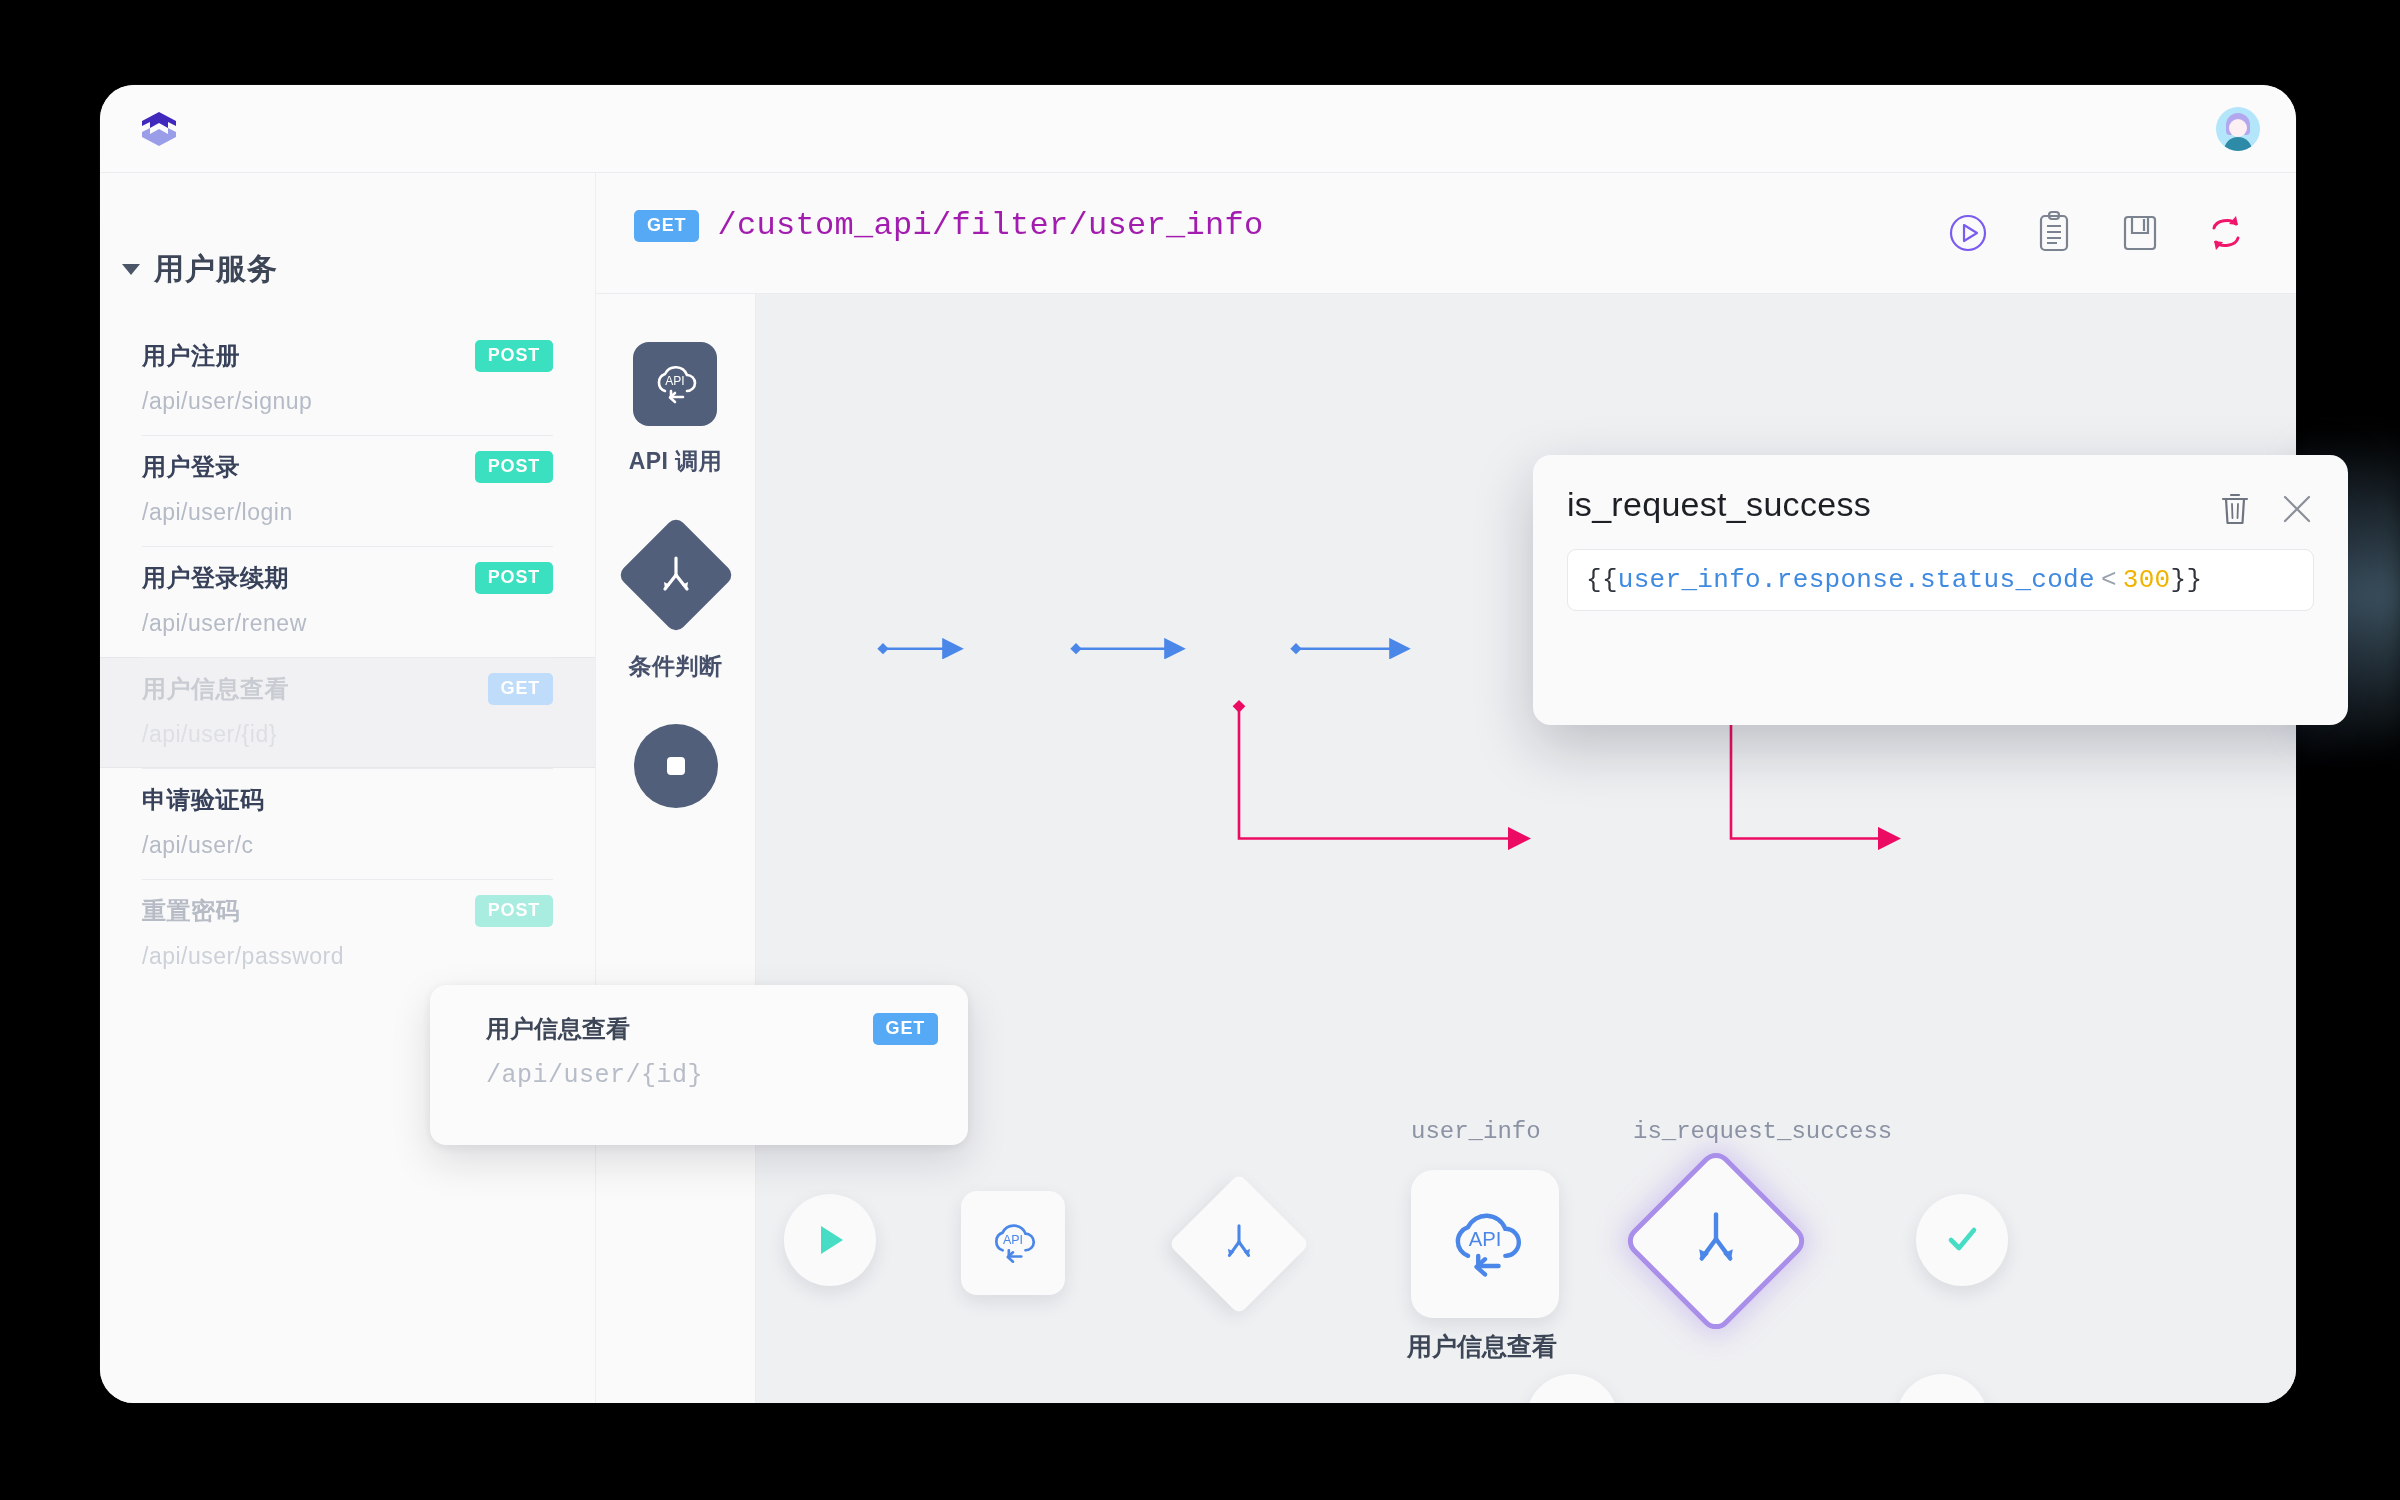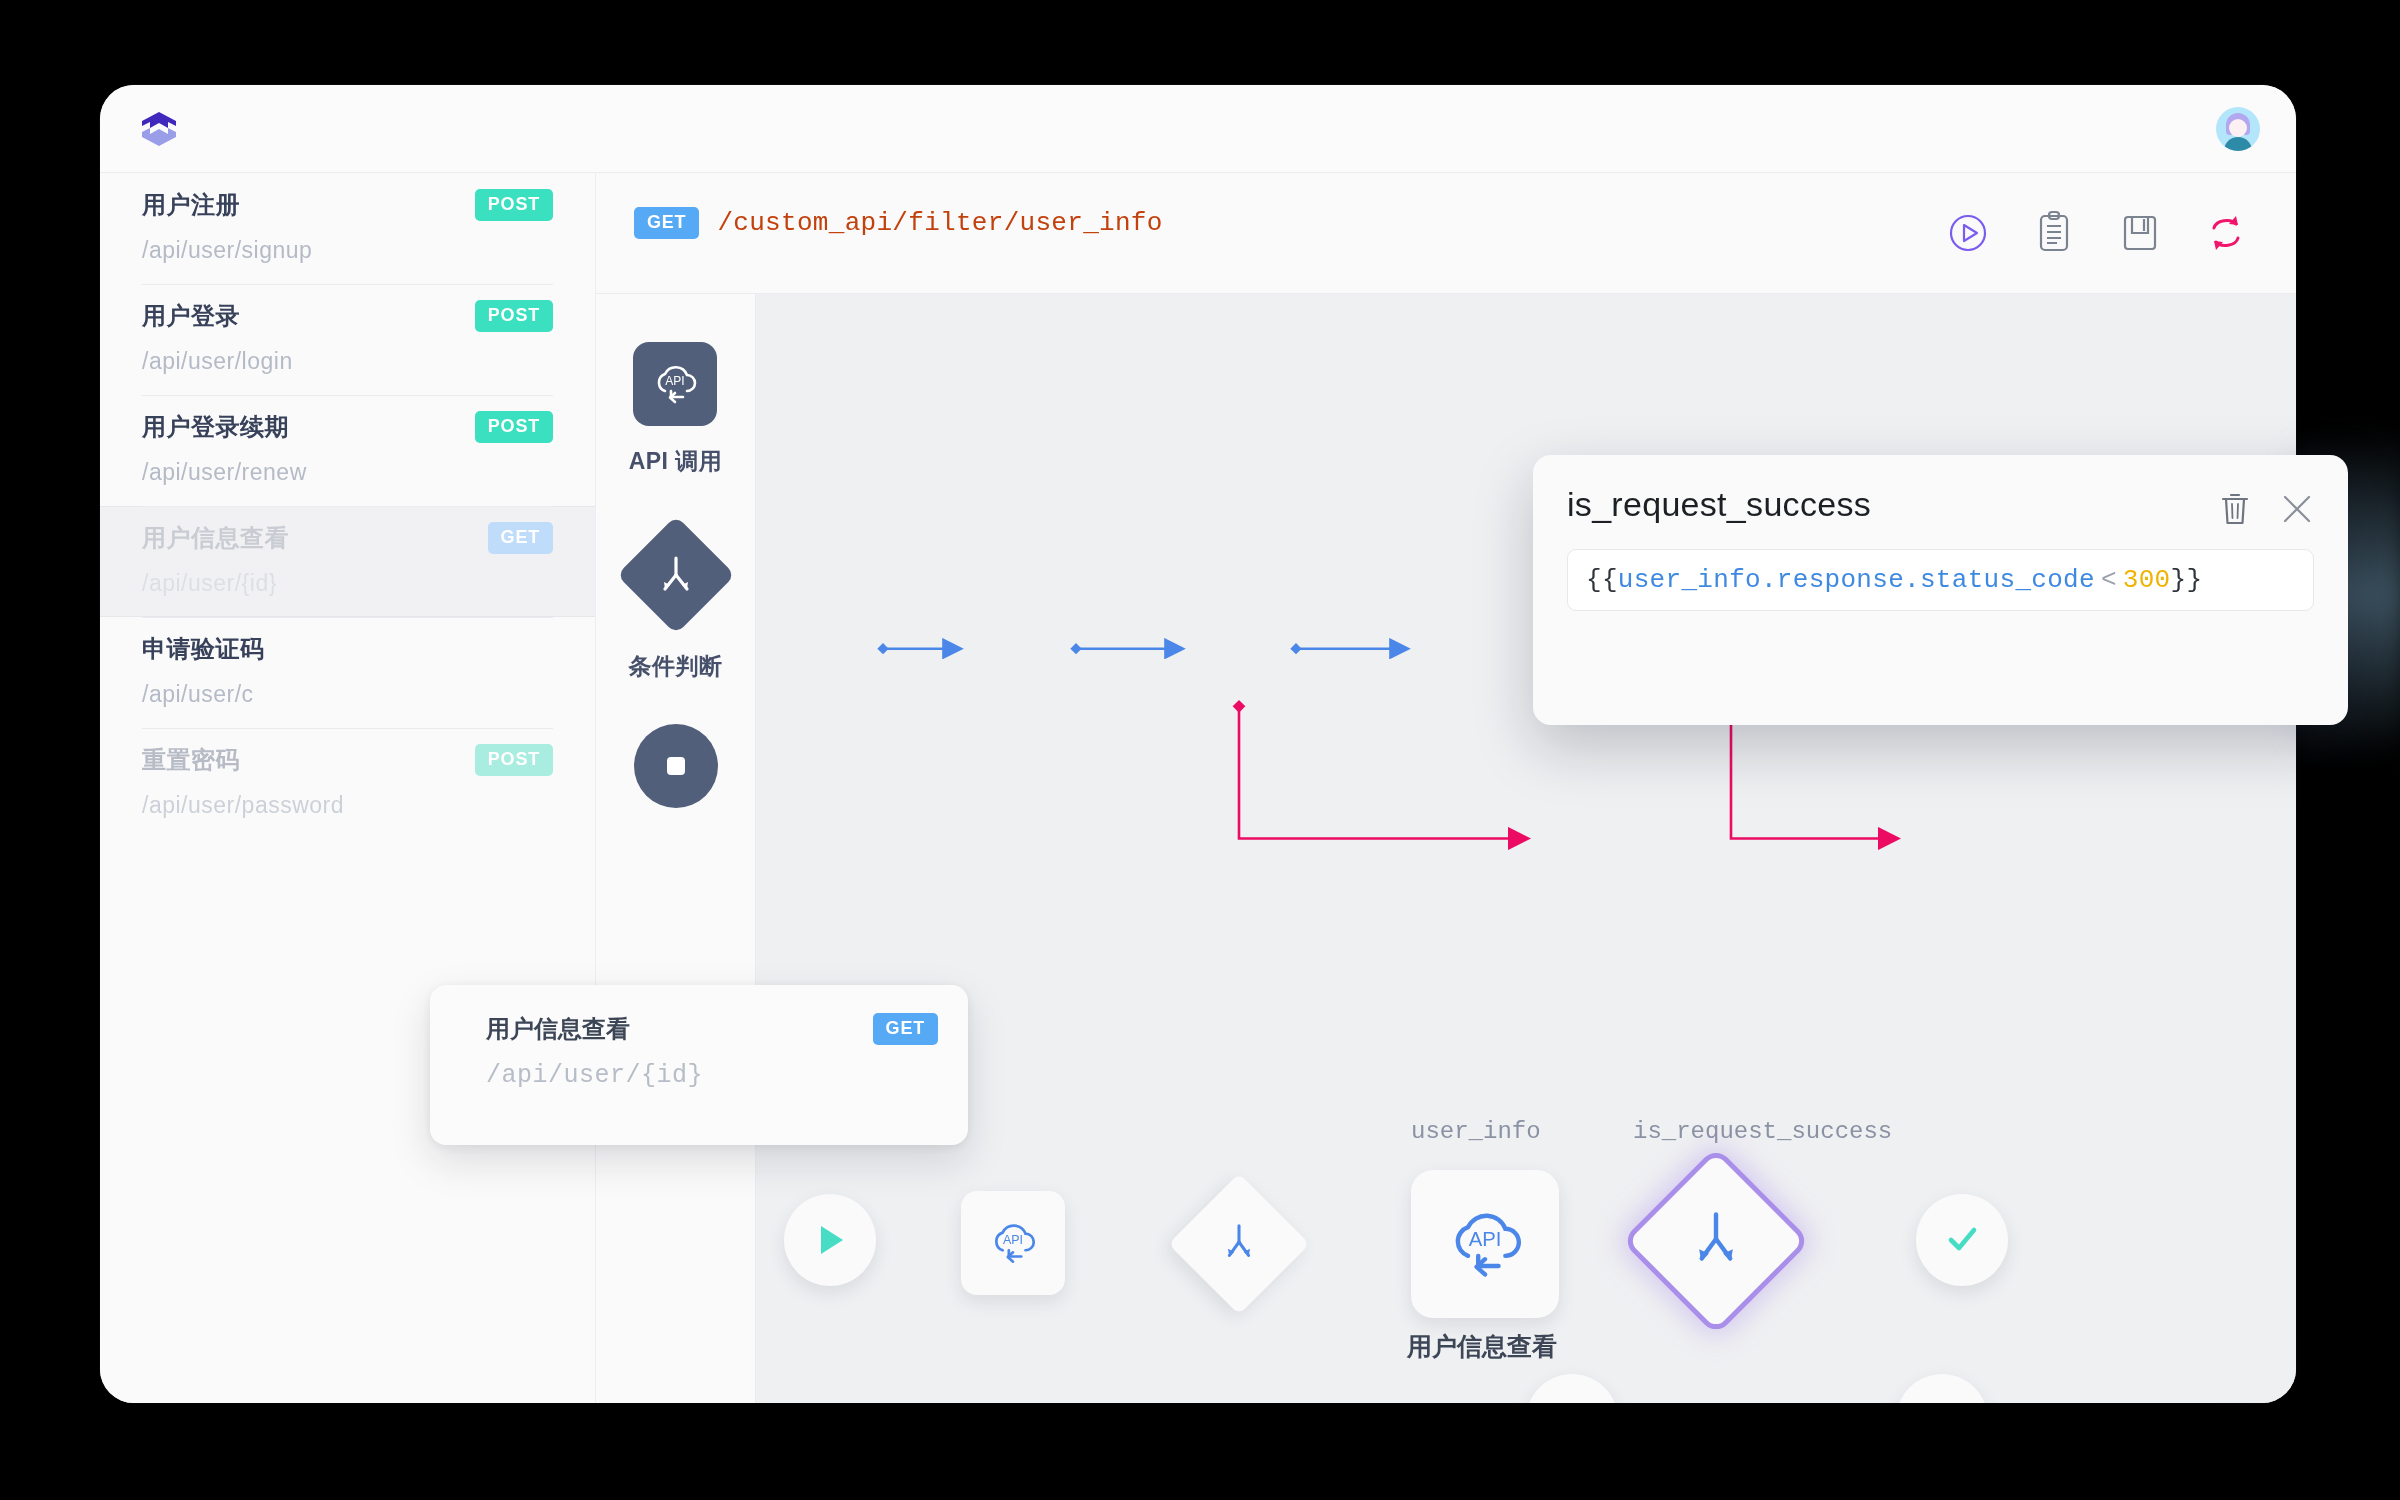--- a/index.html
+++ b/index.html
@@ -135,22 +135,22 @@
   .main { flex:1; display:flex; flex-direction:column; min-width:0; position:relative; }
   .main-header {
     height: 121px; flex:none; background:#fafafa;
     border-bottom:1px solid #ececf0;
     display:flex; align-items:flex-start; justify-content:space-between;
     padding: 18px 46px 0 38px;
   }
   .mh-title { font-size:32px; font-weight:bold; color:#3c4557; letter-spacing:1px; }
   .mh-sub { display:flex; align-items:center; gap:18px; margin-top:16px; }
   .mh-path {
-    font-family:"Liberation Mono", monospace; font-size:26px;
-    color:#c2410c; letter-spacing:0.3px;
+    font-family:"Liberation Mono", monospace; font-size:32px;
+    color:#a21caf; letter-spacing:0.3px;
   }
   .toolbar { display:flex; align-items:center; gap:38px; padding-top:18px; }
   .tool-btn { width:48px; height:48px; display:flex; align-items:center; justify-content:center; cursor:pointer; }
 
   
   .workspace { flex:1; display:flex; min-height:0; }
   .palette {
     width: 160px; flex:none; background:#fafafa;
     border-right:1px solid #ececf0;
     padding-top: 48px;
@@ -262,20 +262,24 @@
           <div class="hair"></div>
           <div class="face"></div>
           <div class="body"></div>
         </div>
       </div>
 
       <div class="body-row">
 
         <aside class="sidebar">
 
+          <div class="svc-group-header">
+            <span class="caret down"></span>
+            <span class="svc-group-title">用户服务</span>
+          </div>
 
           <div class="api-list">
 
             <div class="api-item">
               <div class="api-row">
                 <span class="api-name">用户注册</span>
                 <span class="badge post">POST</span>
               </div>
               <div class="api-path">/api/user/signup</div>
             </div>

